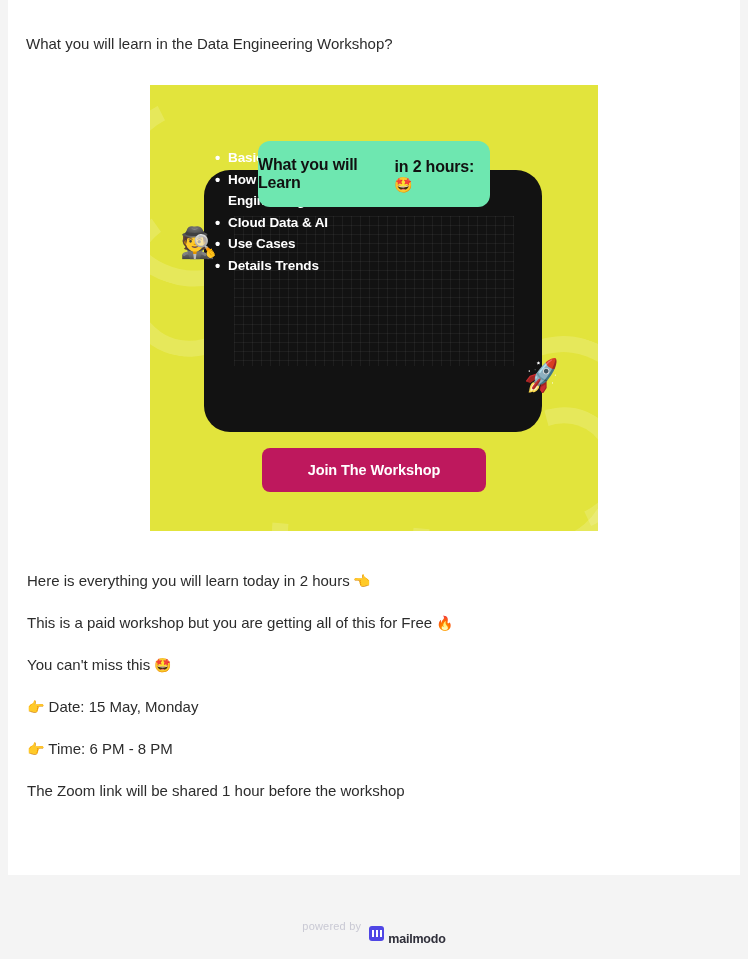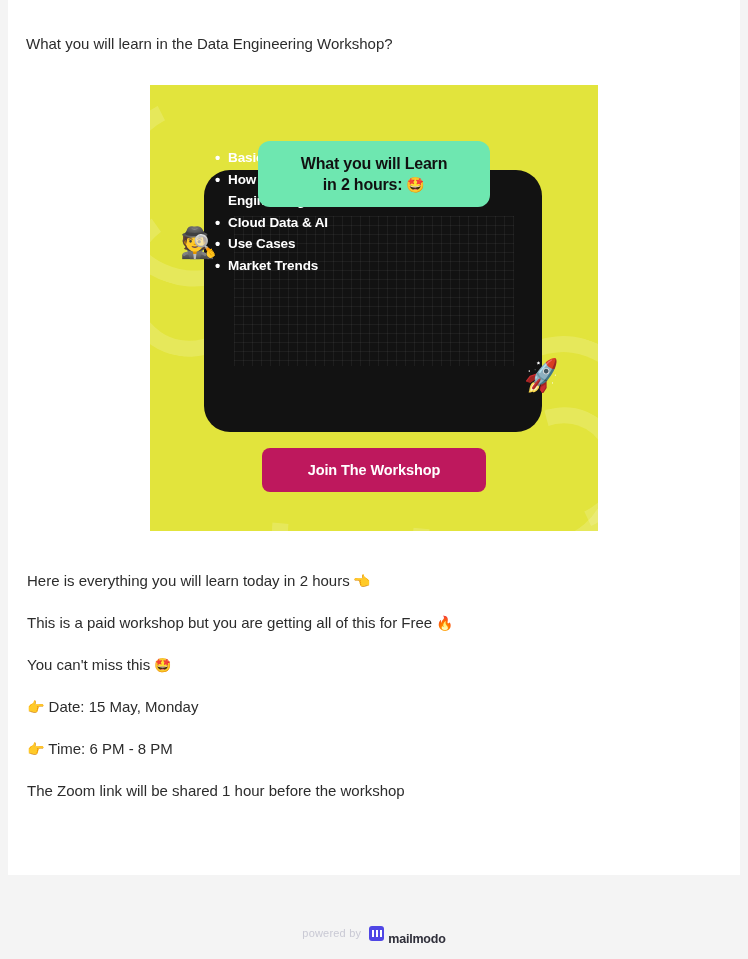--- a/index.html
+++ b/index.html
@@ -75,21 +75,20 @@
   .badge {
     position: absolute;
     left: 108px;
     top: 56px;
     width: 232px;
     height: 66px;
     background: #6ee7b0;
     border-radius: 12px;
     z-index: 4;
     display: flex;
-    flex-direction: column;
     align-items: center;
     justify-content: center;
     box-sizing: border-box;
   }
   .badge-line1 {
     font-size: 16px;
     font-weight: bold;
     color: #111;
     letter-spacing: -0.2px;
   }
@@ -207,21 +206,20 @@
     bottom: 0;
     height: 84px;
     background: #f4f4f4;
   }
   .footer-inner {
     position: absolute;
     left: 0;
     right: 0;
     bottom: 13px;
     display: flex;
-    align-items: center;
     justify-content: center;
     gap: 8px;
   }
   .powered {
     font-size: 11px;
     color: #c9c9d4;
     letter-spacing: 0.2px;
   }
   .mm-logo {
     display: inline-flex;
@@ -281,21 +279,21 @@
 
         <div class="dark-card">
           <div class="grid-tex"></div>
         </div>
 
         <ul class="bullets">
           <li>Basics of Cloud Data Engineering</li>
           <li>How you can get a job in Cloud Data Engineering</li>
           <li>Cloud Data &amp; AI</li>
           <li>Use Cases</li>
-          <li>Market Trends</li>
+          <li>Details Trends</li>
         </ul>
 
         <div class="detective">🕵️</div>
         <div class="rocket">🚀</div>
 
         <button class="cta">Join The Workshop</button>
       </div>
     </div>
 
     <div class="body-copy">

